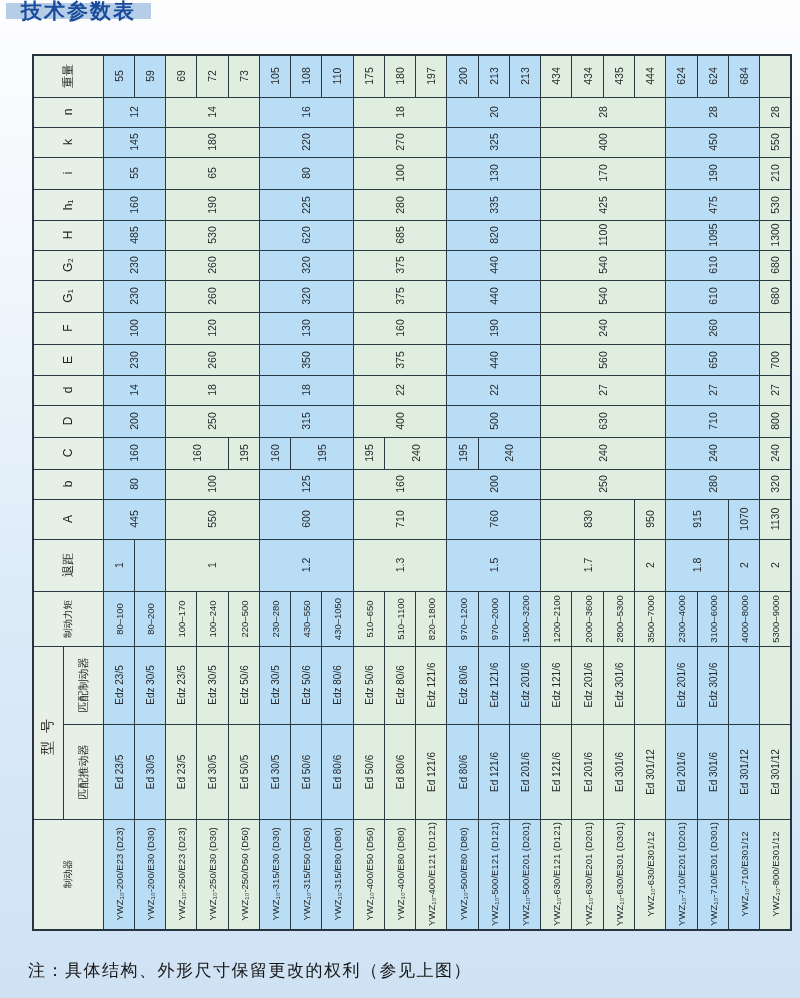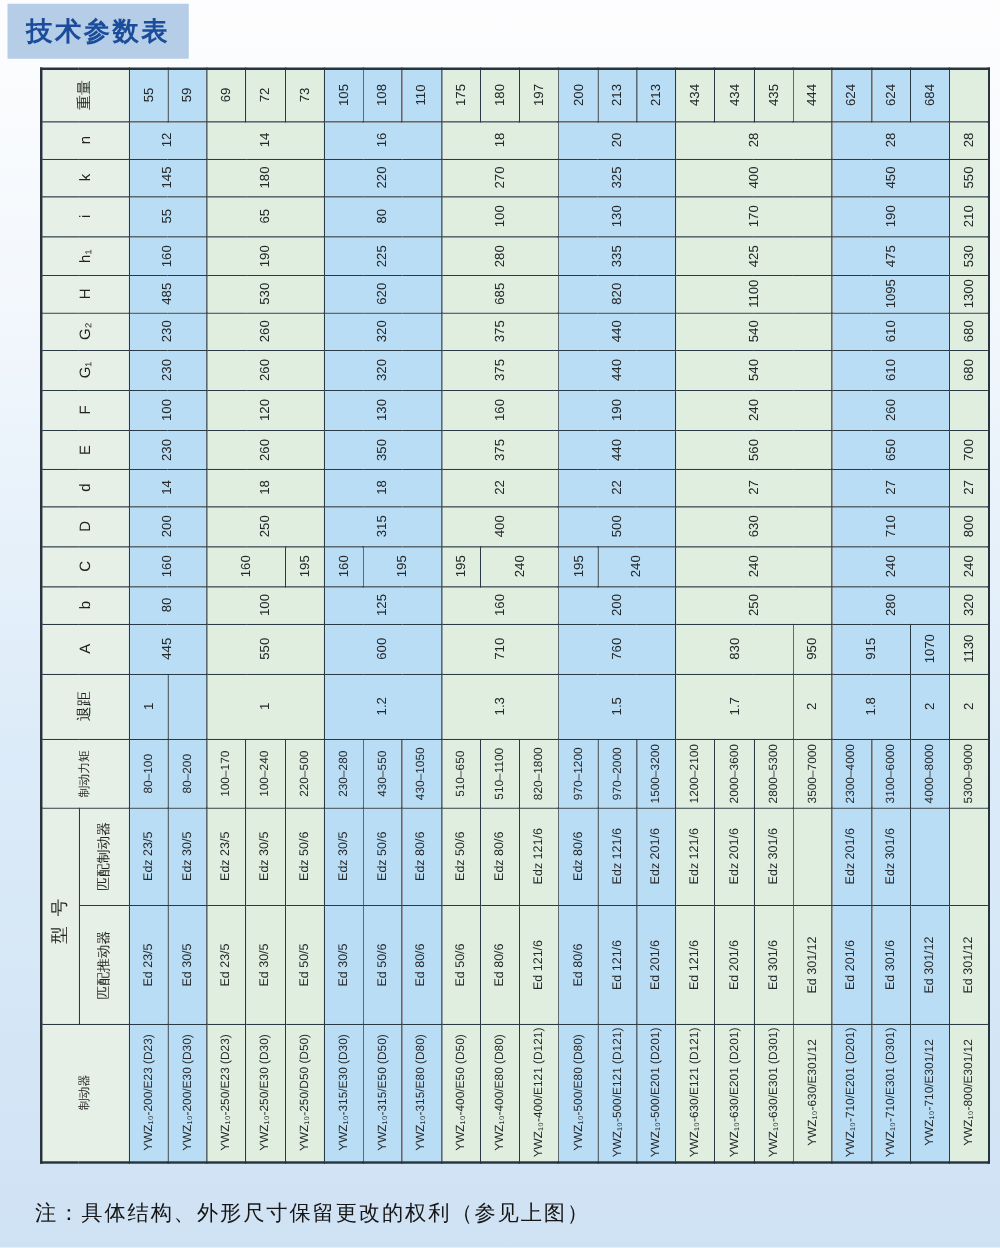--- a/index.html
+++ b/index.html
@@ -3,21 +3,21 @@
 <meta charset="utf-8">
 <style>
   * { margin:0; padding:0; box-sizing:border-box; }
   html,body { width:800px; height:998px; overflow:hidden; }
   body {
     font-family:"Liberation Sans","DejaVu Sans",sans-serif;
     background:linear-gradient(180deg,#fdfdfe 0%,#f2f7fc 25%,#dcebf8 60%,#cfe2f4 100%);
     position:relative;
   }
   .title-box {
-    position:absolute; left:6px; top:3px; width:145px; height:44px;
+    position:absolute; left:6px; top:3px; width:145px; height:16px;
     background:#b5cde6; display:flex; align-items:center; justify-content:center;
   }
   .title-box span {
     font-size:21px; font-weight:bold; color:#1b4c9b; letter-spacing:2px; white-space:nowrap;
   }
   .table-wrap { position:absolute; left:32px; top:54px; }
   table {
     border-collapse:collapse; table-layout:fixed; width:758px;
     border:2px solid #27343d; background:#fff;
   }

